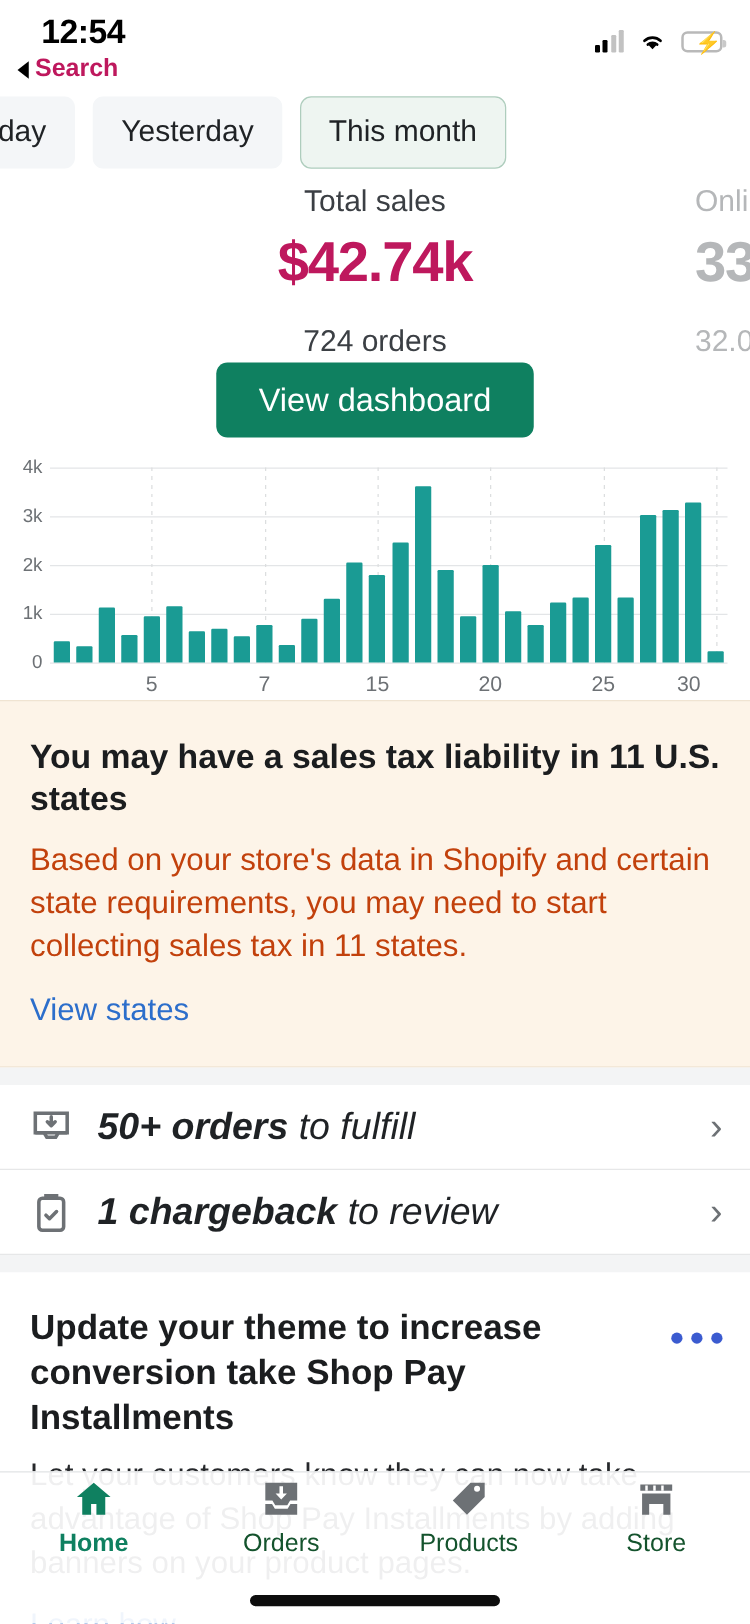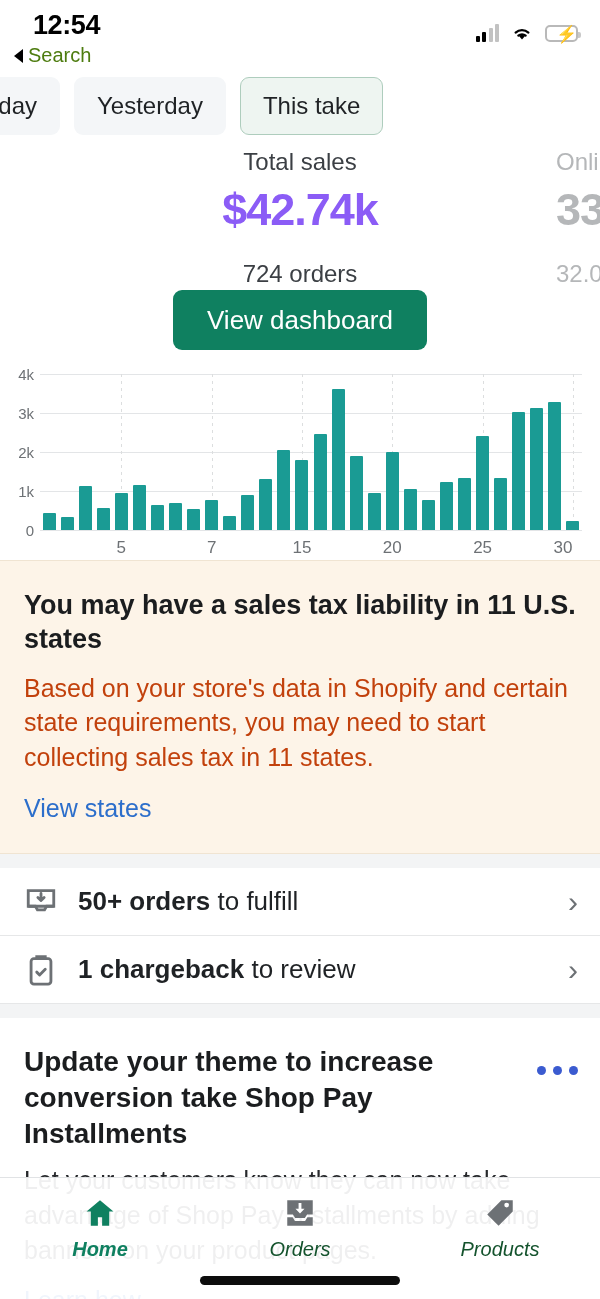--- a/index.html
+++ b/index.html
@@ -13,21 +13,21 @@
   }
 
   
   .statusbar { height:70px; position:relative; }
   .sb-time {
     position:absolute; left:33px; top:10px;
     font-size:27px; font-weight:bold; letter-spacing:-0.4px; color:#000;
   }
   .sb-back {
     position:absolute; left:14px; top:44px;
-    font-size:20px; font-weight:normal; color:#4d7c0f;
+    font-size:20px; font-weight:bold; color:#be185d;
     display:flex; align-items:center; gap:5px;
   }
   .sb-back .tri {
     width:0;height:0;border-top:7px solid transparent;border-bottom:7px solid transparent;
     border-right:9px solid #000; display:inline-block;
   }
   .sb-right {
     position:absolute; right:22px; top:24px;
     display:flex; align-items:flex-end; gap:11px;
   }
@@ -58,21 +58,21 @@
   .chip.first { margin-left:-62px; }
   .chip.selected { background:#eef5f1; border:1px solid #aecdbd; }
 
   
   .metrics {
     height:150px; display:flex; align-items:flex-start; position:relative;
     padding-top:6px;
   }
   .metric { flex:0 0 auto; text-align:center; }
   .metric .label { font-size:24px; color:#3b3f44; }
-  .metric .value { font-size:45px; font-weight:bold; letter-spacing:-1px; margin-top:8px; color:#8b5cf6; }
+  .metric .value { font-size:45px; font-weight:bold; letter-spacing:-1px; margin-top:8px; color:#be185d; }
   .metric .sub { font-size:24px; color:#3b3f44; margin-top:24px; }
   .metric.ghost .label,.metric.ghost .sub { color:#b5b7b9; }
   .metric.ghost .value { color:#b5b7b9; }
   .metric.left  { position:absolute; left:-76px; top:6px; width:180px; text-align:left;}
   .metric.left .value{ text-align:left; }
   .metric.center{ position:absolute; left:0; right:0; top:6px; }
   .metric.right { position:absolute; left:556px; top:6px; width:180px; text-align:left; }
 
   
   .btn-wrap { display:flex; justify-content:center; margin-top:-2px; }
@@ -113,39 +113,39 @@
   .banner a { font-size:25px; color:#2c6ecb; display:inline-block; margin-top:20px; text-decoration:none; }
 
   .gap { background:#f3f4f5; height:14px; }
 
   
   .row {
     height:68px; display:flex; align-items:center; padding:0 22px 0 24px;
     border-bottom:1px solid #e6e7e8; background:#fff;
   }
   .row .ico { width:34px; height:34px; margin-right:20px; flex:0 0 auto; color:#6d7175; }
-  .row .txt { font-size:26px; color:#1f2225; flex:1; }
+  .row .txt { font-size:30px; color:#1f2225; flex:1;font-style:italic; }
   .row .txt b { font-weight:bold; }
   .chev { color:#6d7175; font-size:30px; line-height:1; }
 
   
   .card { padding:26px 24px 0 24px; position:relative; background:#fff; }
   .card h2 { font-size:28px; font-weight:bold; line-height:1.28; color:#1b1d1f; max-width:480px; }
   .card p { font-size:25px; line-height:1.4; color:#26282b; margin-top:12px; }
   .card .more {
     position:absolute; right:22px; top:48px; display:flex; gap:7px;
   }
   .card .more i { width:9px;height:9px;border-radius:50%;background:#3b5bd0; display:block;}
   .card a.learn { font-size:25px; color:#2c6ecb; display:inline-block; margin-top:18px; text-decoration:none;}
 
   
   .tabbar {
     position:absolute; left:0; right:0; bottom:0; height:122px;
     background:rgba(255,255,255,0.93); border-top:1px solid #e1e3e5;
-    display:flex; align-items:flex-start; padding-top:14px;font-style:italic;
+    display:flex; align-items:flex-start; 
   }
   .tab { flex:1; text-align:center; }
   .tab .ti { height:42px; display:flex; align-items:center; justify-content:center; color:#6d7175; }
   .tab .tl { font-size:20px; color:#14532d; margin-top:4px; }
   .tab.active .ti, .tab.active .tl { color:#0f8060; }
   .tab.active .tl { font-weight:bold; }
   .homebar {
     position:absolute; left:50%; transform:translateX(-50%); bottom:14px;
     width:200px; height:9px; border-radius:5px; background:#0d0d0d;
   }
@@ -173,21 +173,21 @@
     </svg>
     <span class="batt">
       <span class="fill"></span><span class="bolt">⚡</span>
     </span>
   </div>
 </div>
 
 <div class="chips">
   <div class="chip first">Today</div>
   <div class="chip">Yesterday</div>
-  <div class="chip selected">This take</div>
+  <div class="chip selected">This month</div>
 </div>
 
 <div class="metrics">
   <div class="metric ghost left">
     <div class="label">sions</div>
     <div class="value">7k</div>
     <div class="sub">itors</div>
   </div>
   <div class="metric center">
     <div class="label">Total sales</div>
@@ -255,21 +255,21 @@
       <div class="bar" title="28: 3130" style="left: 490.333px; height: 122.07px; background: rgb(26, 155, 148);"></div>
       <div class="bar" title="29: 3270" style="left: 508.4px; height: 127.53px; background: rgb(26, 155, 148);"></div>
       <div class="bar" title="30: 220" style="left: 526.467px; height: 8.58px; background: rgb(26, 155, 148);"></div>
     </div>
   <div id="chart-xticks">
       <div class="xtick" style="left: 121.3px;">5</div>
       <div class="xtick" style="left: 211.633px;">7</div>
       <div class="xtick" style="left: 301.967px;">15</div>
       <div class="xtick" style="left: 392.3px;">20</div>
       <div class="xtick" style="left: 482.633px;">25</div>
-      <div class="xtick" style="left: 563px; margin-top: 16px;">30</div>
+      <div class="xtick" style="left: 551px; margin-top: 16px;">30</div>
     </div>
 </div>
 
 <div class="banner">
   <h2>You may have a sales tax liability in 11 U.S. states</h2>
   <p>Based on your store's data in Shopify and certain state requirements, you may need to start collecting sales tax in 11 states.</p>
   <a href="#">View states</a>
 </div>
 
 <div class="gap"></div>
@@ -334,14 +334,24 @@
     <div class="tl">Orders</div>
   </div>
   <div class="tab">
     <span class="ti">
       <svg viewBox="0 0 24 24" width="34" height="34" fill="currentColor">
         <path d="M21 3h-8L3 13l8 8 10-10V3zm-4.3 5.1a1.7 1.7 0 110-3.4 1.7 1.7 0 010 3.4z"></path>
       </svg>
     </span>
     <div class="tl">Products</div>
   </div>
+  <div class="tab">
+    <span class="ti">
+      <svg viewBox="0 0 24 24" width="34" height="34" fill="currentColor">
+        <path d="M3 4h18v3.5H3z"></path>
+          <path d="M4 9h16v12h-4v-6H8v6H4V9z"></path>
+        <path d="M6.5 4.5v3M11 4.5v3M15.5 4.5v3" stroke="#fff" stroke-width="1.4"></path>
+      </svg>
+    </span>
+    <div class="tl">Store</div>
+  </div>
   <div class="homebar"></div>
 </div>
 
 </body></html>

